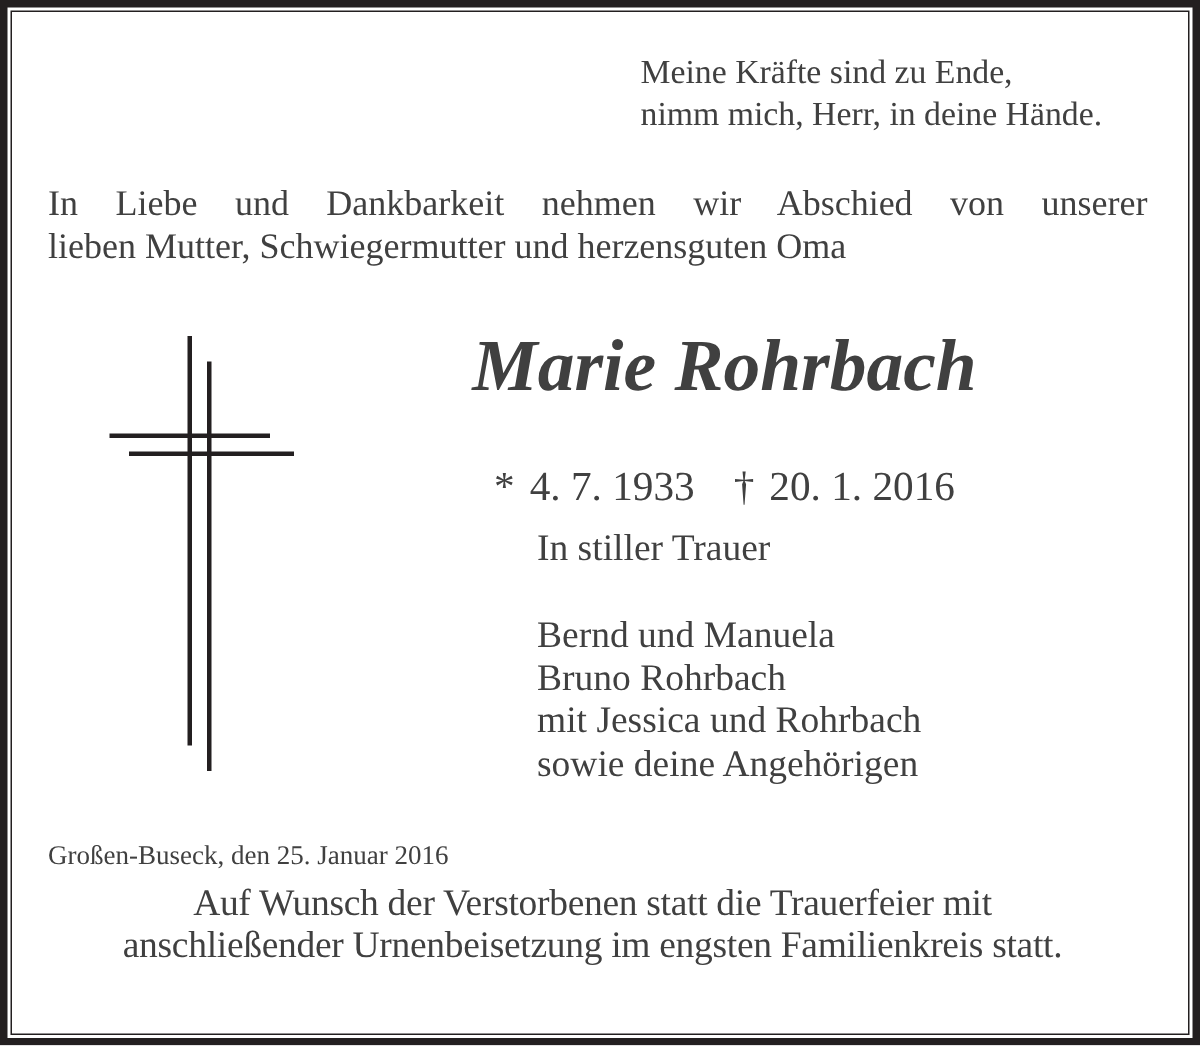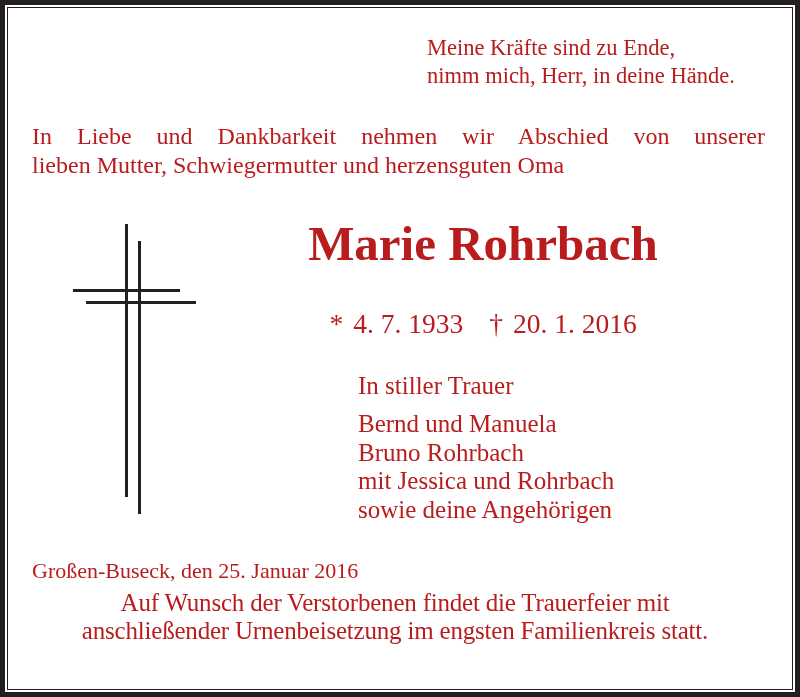--- a/index.html
+++ b/index.html
@@ -5,21 +5,21 @@
   html, body {
     margin: 0;
     padding: 0;
     background: #ffffff;
   }
   .page {
     position: relative;
     width: 800px;
     height: 697px;
     background: #ffffff;
-    color: #b91c1c;
+    color: #404040;
     font-family: "Liberation Serif", "DejaVu Serif", serif;
     overflow: hidden;
   }
   .frame-outer {
     position: absolute;
     inset: 0;
     border: 5px solid #231f20;
     pointer-events: none;
   }
   .frame-inner {
@@ -70,20 +70,21 @@
   .deceased-name {
     position: absolute;
     left: 176px;
     top: 218px;
     width: 614px;
     text-align: center;
     font-size: 49px;
     font-weight: 700;
     line-height: 1.05;
     white-space: nowrap;
+    font-style: italic;
   }
   .maiden-name {
     position: absolute;
     left: 176px;
     top: 275px;
     width: 614px;
     text-align: center;
     font-size: 25px;
     line-height: 30px;
   }
@@ -100,39 +101,39 @@
     white-space: nowrap;
   }
   .date-group {
     display: inline-flex;
     gap: 10px;
   }
 
   .mourning-header {
     position: absolute;
     left: 358px;
-    top: 371px;
+    top: 351px;
     font-size: 25px;
     line-height: 30px;
     white-space: nowrap;
   }
   .mourners {
     position: absolute;
     left: 358px;
     top: 410px;
     font-size: 25px;
     line-height: 28.5px;
     white-space: nowrap;
   }
 
   .place-date {
     position: absolute;
     left: 32px;
     top: 555px;
-    font-size: 22px;
+    font-size: 18px;
     line-height: 31px;
     white-space: nowrap;
   }
 
   .closing {
     position: absolute;
     left: 10px;
     top: 589px;
     width: 770px;
     text-align: center;
@@ -185,17 +186,17 @@
   <div class="mourners">
     <div>Bernd und Manuela</div>
     <div>Bruno Rohrbach</div>
     <div>mit Jessica und Rohrbach</div>
     <div>sowie deine Angehörigen</div>
   </div>
 
   <div class="place-date">Großen-Buseck, den 25. Januar 2016</div>
 
   <div class="closing">
-    <div>Auf Wunsch der Verstorbenen findet die Trauerfeier mit</div>
+    <div>Auf Wunsch der Verstorbenen statt die Trauerfeier mit</div>
     <div>anschließender Urnenbeisetzung im engsten Familienkreis statt.</div>
   </div>
 
 </div>
 
 </body></html>

